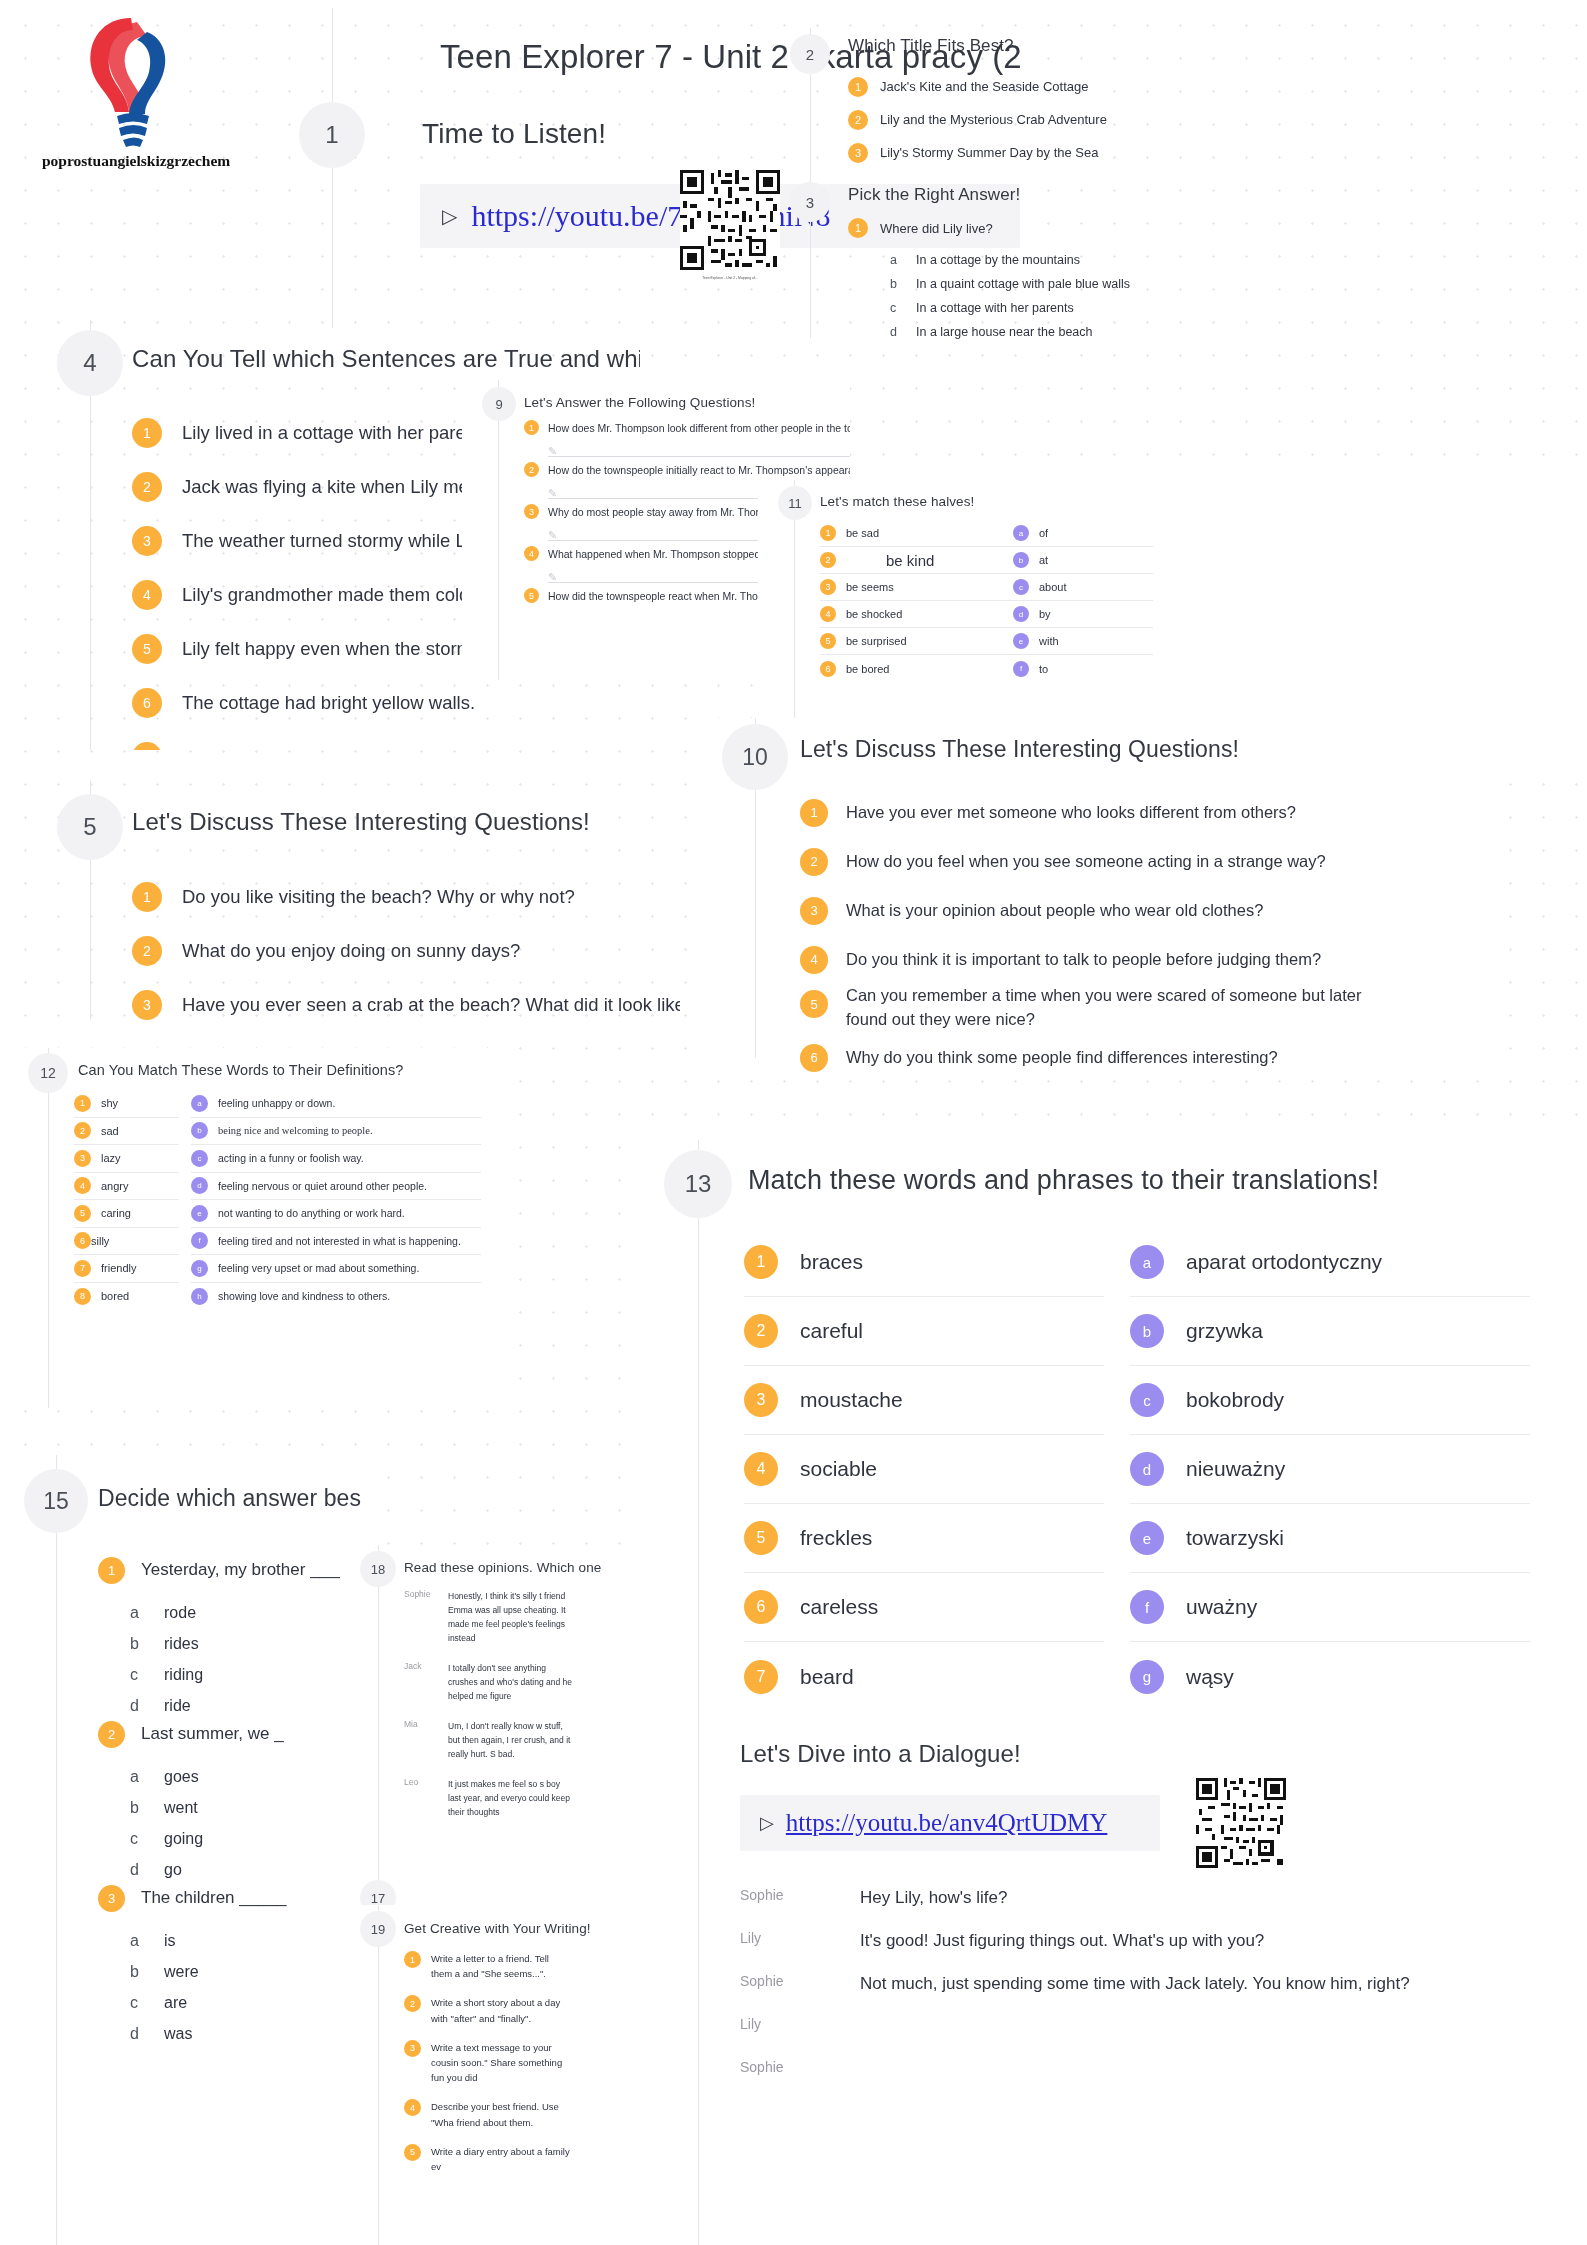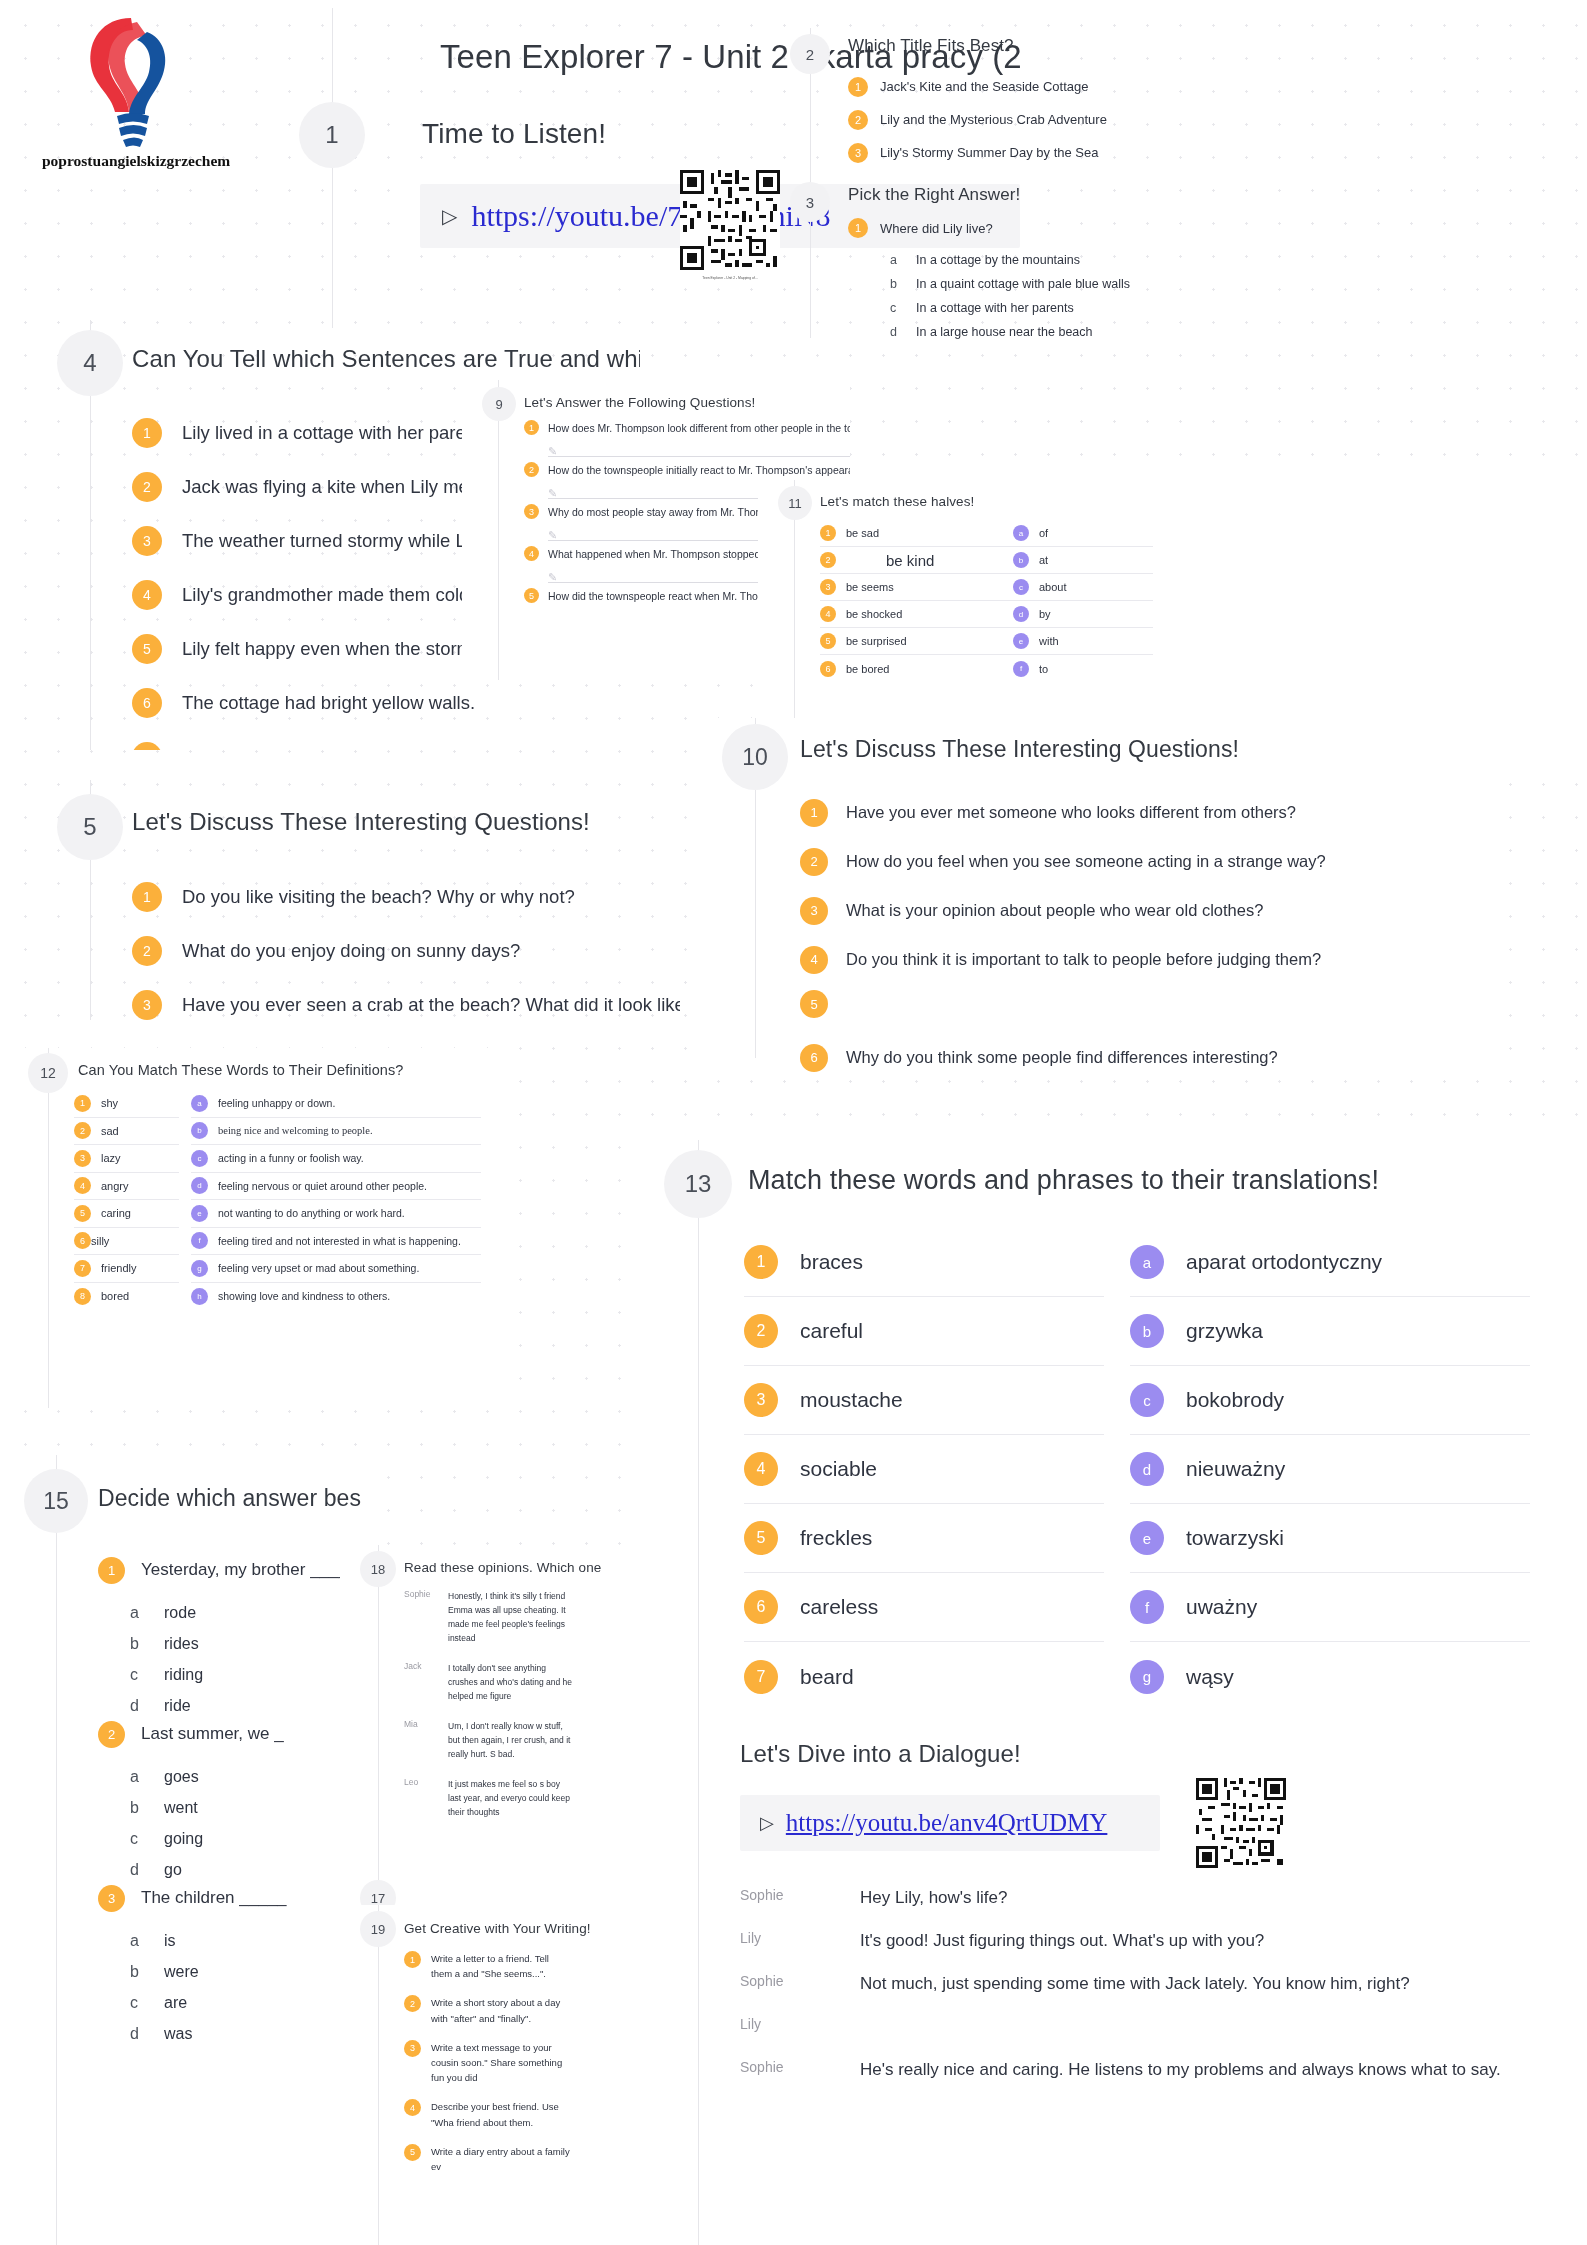--- a/index.html
+++ b/index.html
@@ -430,20 +430,21 @@
     <div class="row" style="height:49px;">
       <span class="num" style="width:28px;height:28px;font-size:13px;">3</span>
       <span class="qtext" style="font-size:16.5px; margin-left:18px;">What is your opinion about people who wear old clothes?</span>
     </div>
     <div class="row" style="height:49px;">
       <span class="num" style="width:28px;height:28px;font-size:13px;">4</span>
       <span class="qtext" style="font-size:16.5px; margin-left:18px;">Do you think it is important to talk to people before judging them?</span>
     </div>
     <div class="row" style="min-height:49px; align-items:flex-start;">
       <span class="num" style="width:28px;height:28px;font-size:13px; margin-top:6px;">5</span>
+      <span class="qtext" style="font-size:16.5px; margin-left:18px; max-width:560px; line-height:1.45;">Can you remember a time when you were scared of someone but later found out they were nice?</span>
     </div>
     <div class="row" style="height:49px;">
       <span class="num" style="width:28px;height:28px;font-size:13px;">6</span>
       <span class="qtext" style="font-size:16.5px; margin-left:18px;">Why do you think some people find differences interesting?</span>
     </div>
   </div>
 </div>
 
 <div class="panel cut" style="left:6px; top:1048px; width:505px; height:360px;">
   <div class="sec-rail" style="left:42px; top:0; bottom:0;"></div>
@@ -679,21 +680,20 @@
     </div>
     <div class="row" style="min-height:43px; align-items:flex-start;">
       <span class="dlg-name" style="font-size:14px; width:120px; flex:0 0 120px; padding-top:2px;">Sophie</span>
       <span class="dlg-text" style="font-size:17px; line-height:1.5;">Not much, just spending some time with Jack lately. You know him, right?</span>
     </div>
     <div class="row" style="min-height:43px; align-items:flex-start;">
       <span class="dlg-name" style="font-size:14px; width:120px; flex:0 0 120px; padding-top:2px;">Lily</span>
     </div>
     <div class="row" style="min-height:43px; align-items:flex-start;">
       <span class="dlg-name" style="font-size:14px; width:120px; flex:0 0 120px; padding-top:2px;">Sophie</span>
-      <span class="dlg-text" style="font-size:17px; line-height:1.5; max-width:660px;">He's really nice and caring. He listens to my problems and always knows what to say.</span>
     </div>
   </div>
 </div>
 
 <div class="panel cut" style="left:6px; top:1455px; width:355px; height:790px;">
   <div class="sec-rail" style="left:50px; top:0; bottom:0;"></div>
   <div class="sec-badge" style="left:18px; top:14px; width:64px; height:64px; font-size:23px;">15</div>
   <div class="sec-title" style="position:absolute; left:92px; top:30px; font-size:23px; white-space:nowrap;">Decide which answer best fits</div>
 
   <div style="position:absolute; left:92px; top:94px; width:300px;">

